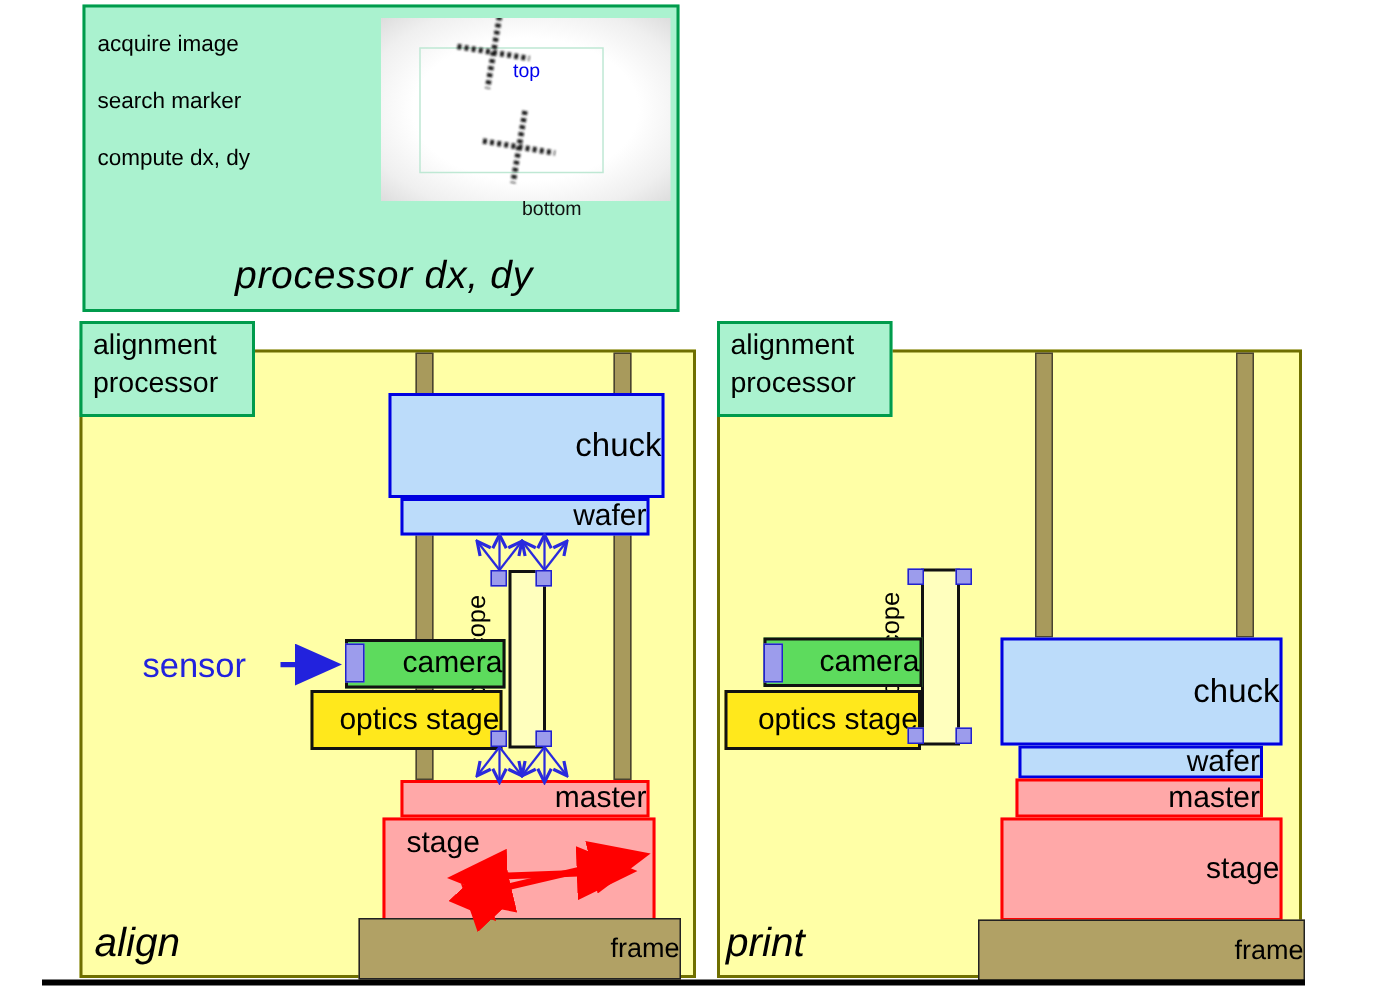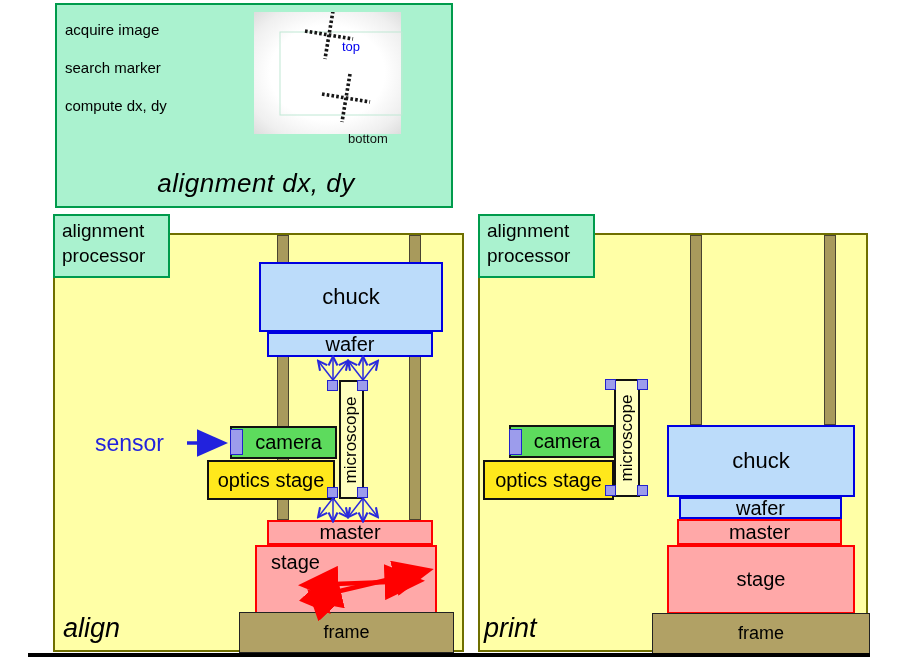--- a/index.html
+++ b/index.html
@@ -16,21 +16,21 @@
     background:var(--mint);border:2px solid var(--mint-border);
     box-sizing:border-box;
   }
   #flow-steps{left:8px;top:6px;width:190px;}
   .flow-step{font-size:15px;line-height:38px;white-space:nowrap;}
   #flow-result{
     left:0;top:163px;width:398px;text-align:center;
     font-size:26px;font-style:italic;letter-spacing:.5px;
   }
   #marker-inset{
-    left:197px;top:7px;width:147px;height:122px;
+    left:197px;top:7px;width:193px;height:122px;
     background:radial-gradient(ellipse at center,#ffffff 55%,#efefef 82%,#dddddd 100%);
   }
   #marker-inset svg{position:absolute;left:0;top:0;}
   .inset-label{position:absolute;font-size:13px;line-height:13px;}
   #inset-top-label{left:88px;top:28px;color:#0000ee;}
   #inset-bottom-label{left:94px;top:88px;color:#111;margin-top:32px;}
 
   
   .panel{
     background:var(--panel-yellow);
@@ -45,21 +45,21 @@
     width:117px;height:64px;box-sizing:border-box;
     font-size:19px;line-height:25px;padding:2px 0 0 7px;z-index:30;
   }
   #align-proc{left:53px;top:214px;}
   #print-proc{left:478px;top:214px;}
 
   .caption{font-size:27px;font-style:italic;z-index:20;}
   .post{background:var(--post);border:1px solid #4a4430;box-sizing:border-box;z-index:1;}
 
   .dbox{
-    box-sizing:border-box;display:flex;align-items:center;justify-content:center;
+    box-sizing:border-box;display:flex;align-items:center;justify-content:flex-end;
     font-size:20px;z-index:5;position:absolute;
   }
   .bluebox{background:var(--blue-fill);border:2px solid var(--blue-border);}
   .pinkbox{background:var(--pink);border:2px solid var(--red);}
   .tanbox{background:var(--tan);border:1px solid #222;font-size:18px;}
   .greenbox{background:var(--camera-green);border:2px solid #111;}
   .yellowbox{background:var(--optics-yellow);border:2px solid #111;}
   .microbox{background:var(--micro-yellow);border:2px solid #111;z-index:4;}
   .microbox span{transform:rotate(-90deg);white-space:nowrap;font-size:17px;}
   .sq{
@@ -130,21 +130,21 @@
       </g>
       <g filter="url(#fuzz)" stroke="#141414" stroke-width="3.6" stroke-dasharray="2.6 2.2">
         <line x1="68" y1="82" x2="116" y2="90"></line>
         <line x1="96" y1="62" x2="88" y2="110"></line>
       </g>
     </svg>
     <div id="inset-top-label" class="inset-label">top</div>
     <div id="inset-bottom-label" class="inset-label">bottom</div>
   </div>
 
-  <div id="flow-result" class="abs">alignment dx, dy</div>
+  <div id="flow-result" class="abs">processor dx, dy</div>
 </div>
 
 <div id="align-panel" class="panel abs">
   <div id="a-post-l" class="post abs"></div>
   <div id="a-post-r" class="post abs"></div>
 
   <div id="a-chuck" class="dbox bluebox">
     <span>chuck</span>
   </div>
   <div id="a-wafer" class="dbox bluebox">

